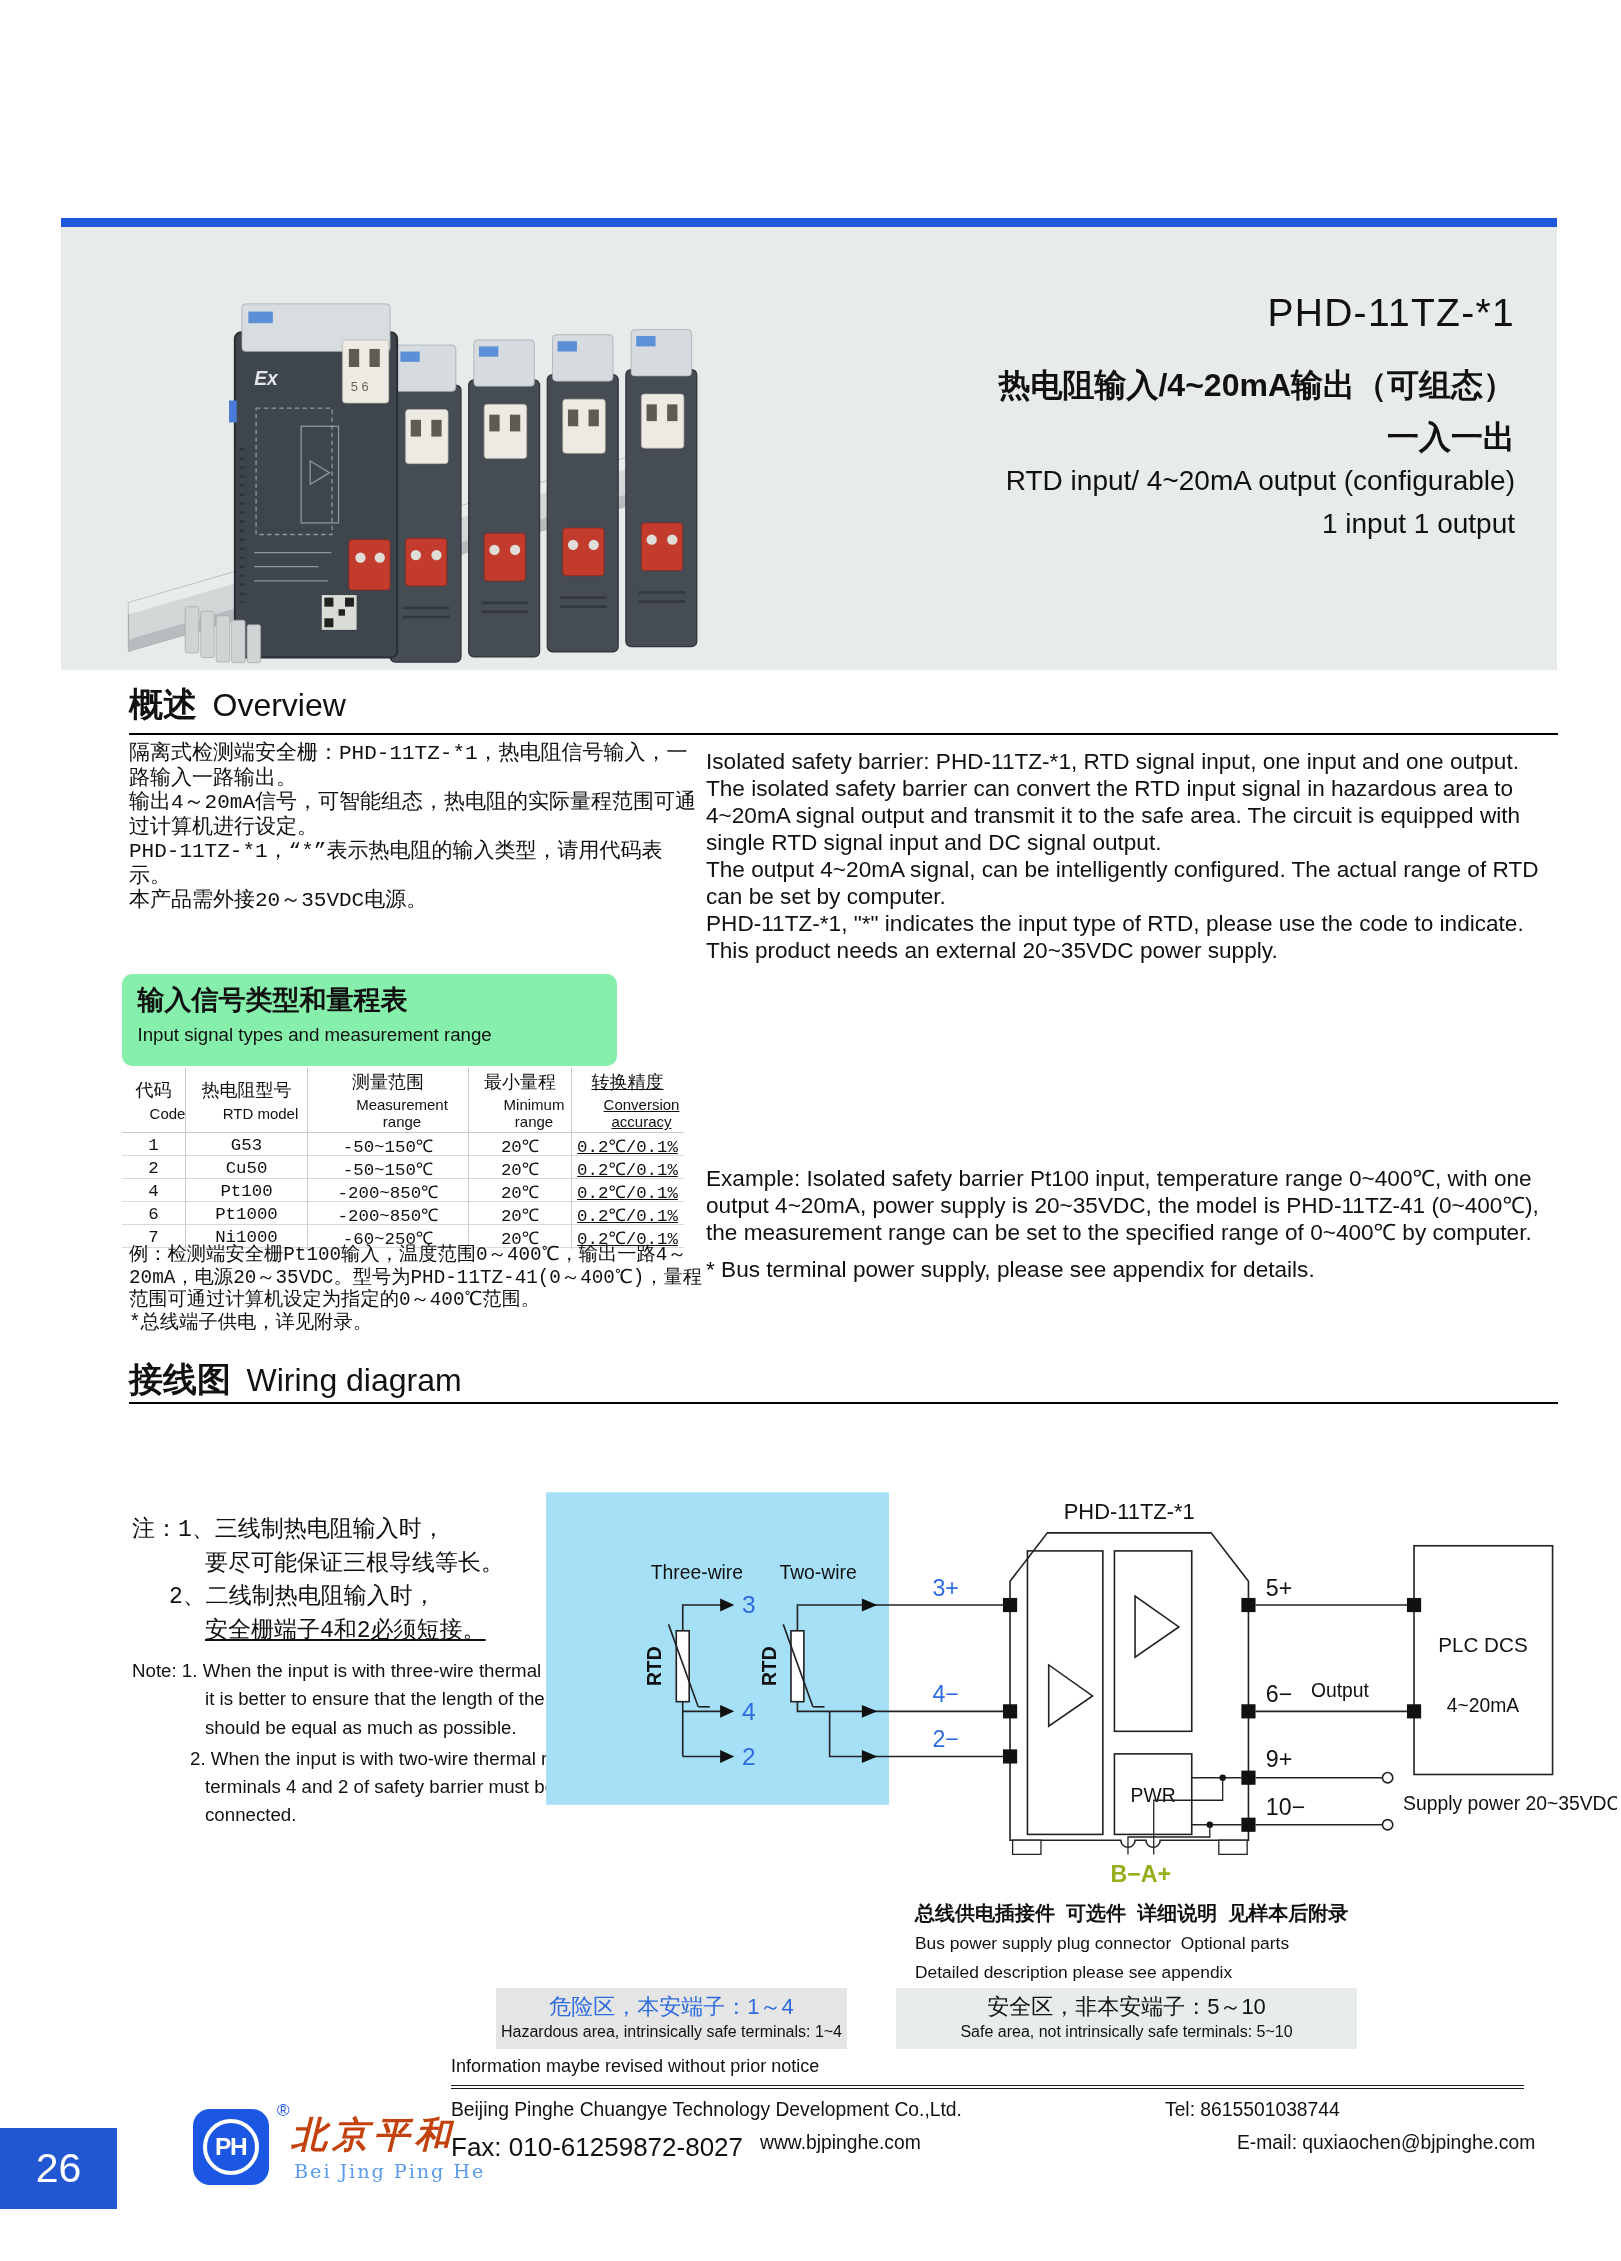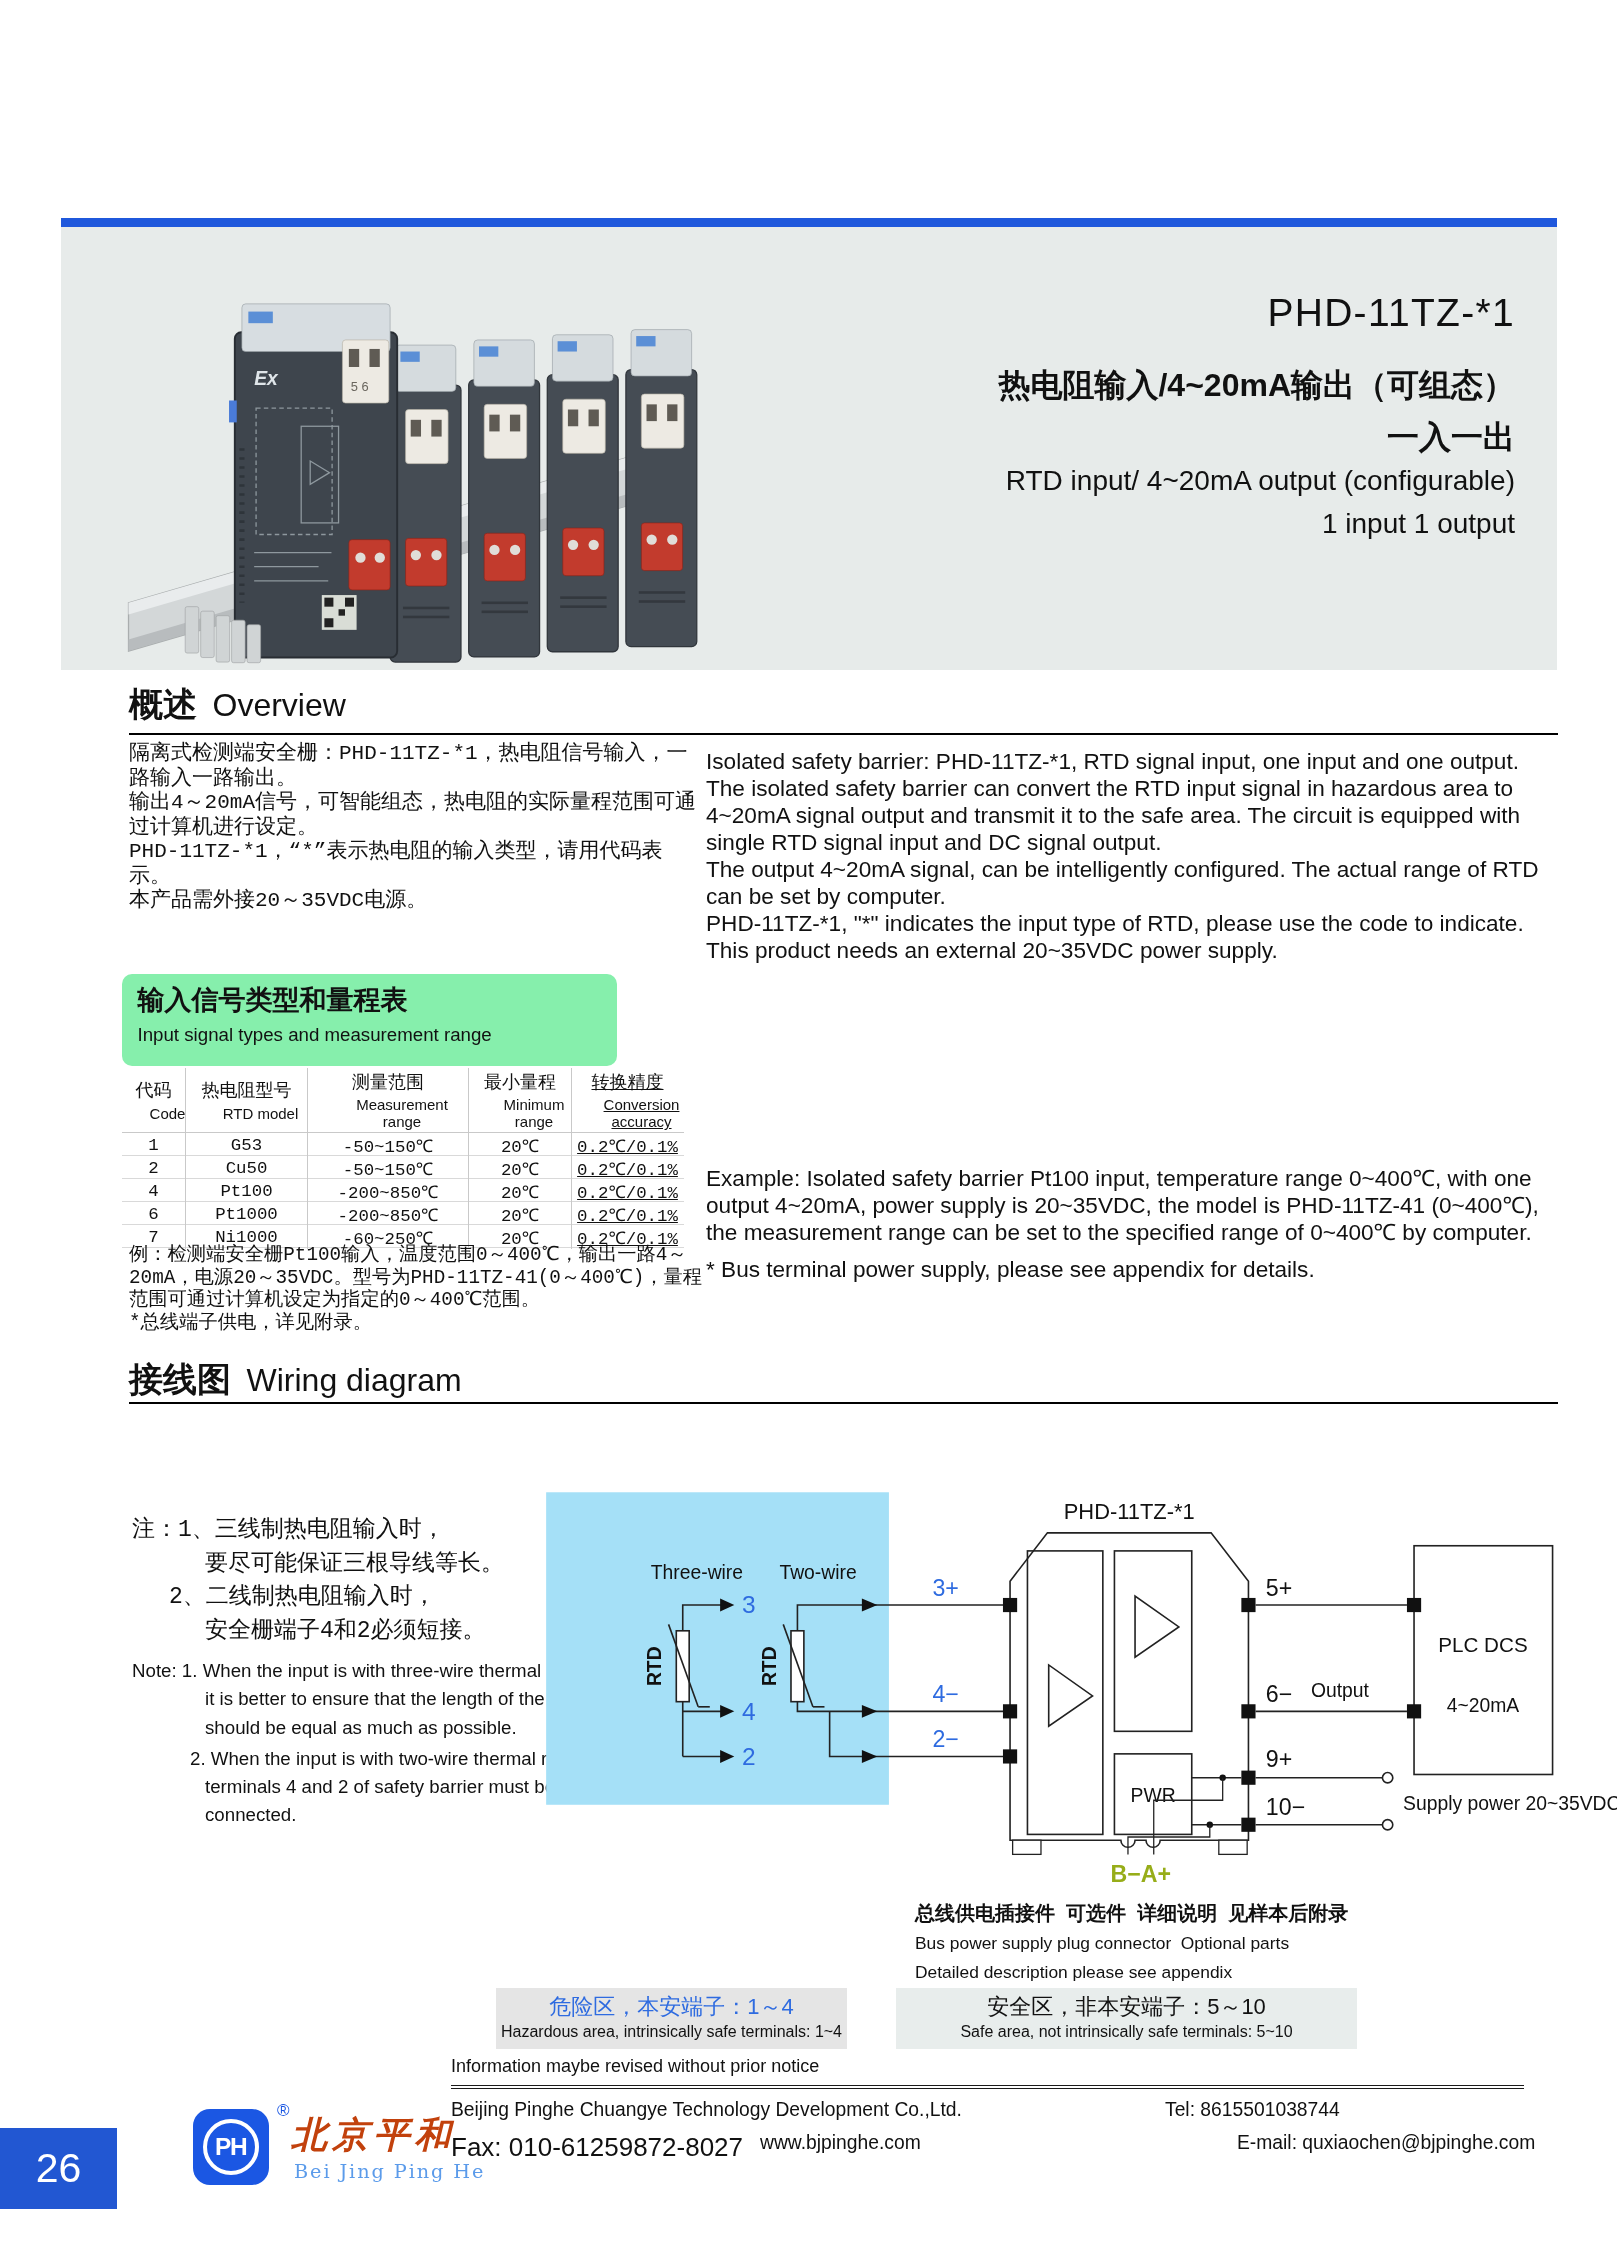--- a/index.html
+++ b/index.html
@@ -315,21 +315,21 @@
 
   <div class="abs section-head" style="left:129px; top:1357px;">
     <span class="sh-zh">接线图</span>
     <span class="sh-en">Wiring diagram</span>
   </div>
   <div class="abs rule" style="left:129px; top:1402px; width:1429px;"></div>
 
   <div class="wn-zh" style="left:132px; top:1513px;">注：1、三线制热电阻输入时，</div>
   <div class="wn-zh" style="left:205px; top:1547px;">要尽可能保证三根导线等长。</div>
   <div class="wn-zh" style="left:169px; top:1580px;">2、二线制热电阻输入时，</div>
-  <div class="wn-zh" style="left:205px; top:1614px;">安全栅端子4和2必须短接。</div>
+  <div class="wn-zh" style="left:205px; top:1614px;text-decoration:underline;">安全栅端子4和2必须短接。</div>
 
   <div class="wn-en" style="left:132px; top:1660px;">Note: 1. When the input is with three-wire thermal resistance,</div>
   <div class="wn-en" style="left:205px; top:1688px;">it is better to ensure that the length of the three wires</div>
   <div class="wn-en" style="left:205px; top:1717px;">should be equal as much as possible.</div>
   <div class="wn-en" style="left:190px; top:1748px;">2. When the input is with two-wire thermal resistance,</div>
   <div class="wn-en" style="left:205px; top:1776px;">terminals 4 and 2 of safety barrier must be shorted</div>
   <div class="wn-en" style="left:205px; top:1804px;">connected.</div>
 
   <div class="abs diagram">
     <svg width="1134" height="503" viewBox="0 0 1760 780" font-family="Liberation Sans, sans-serif">

